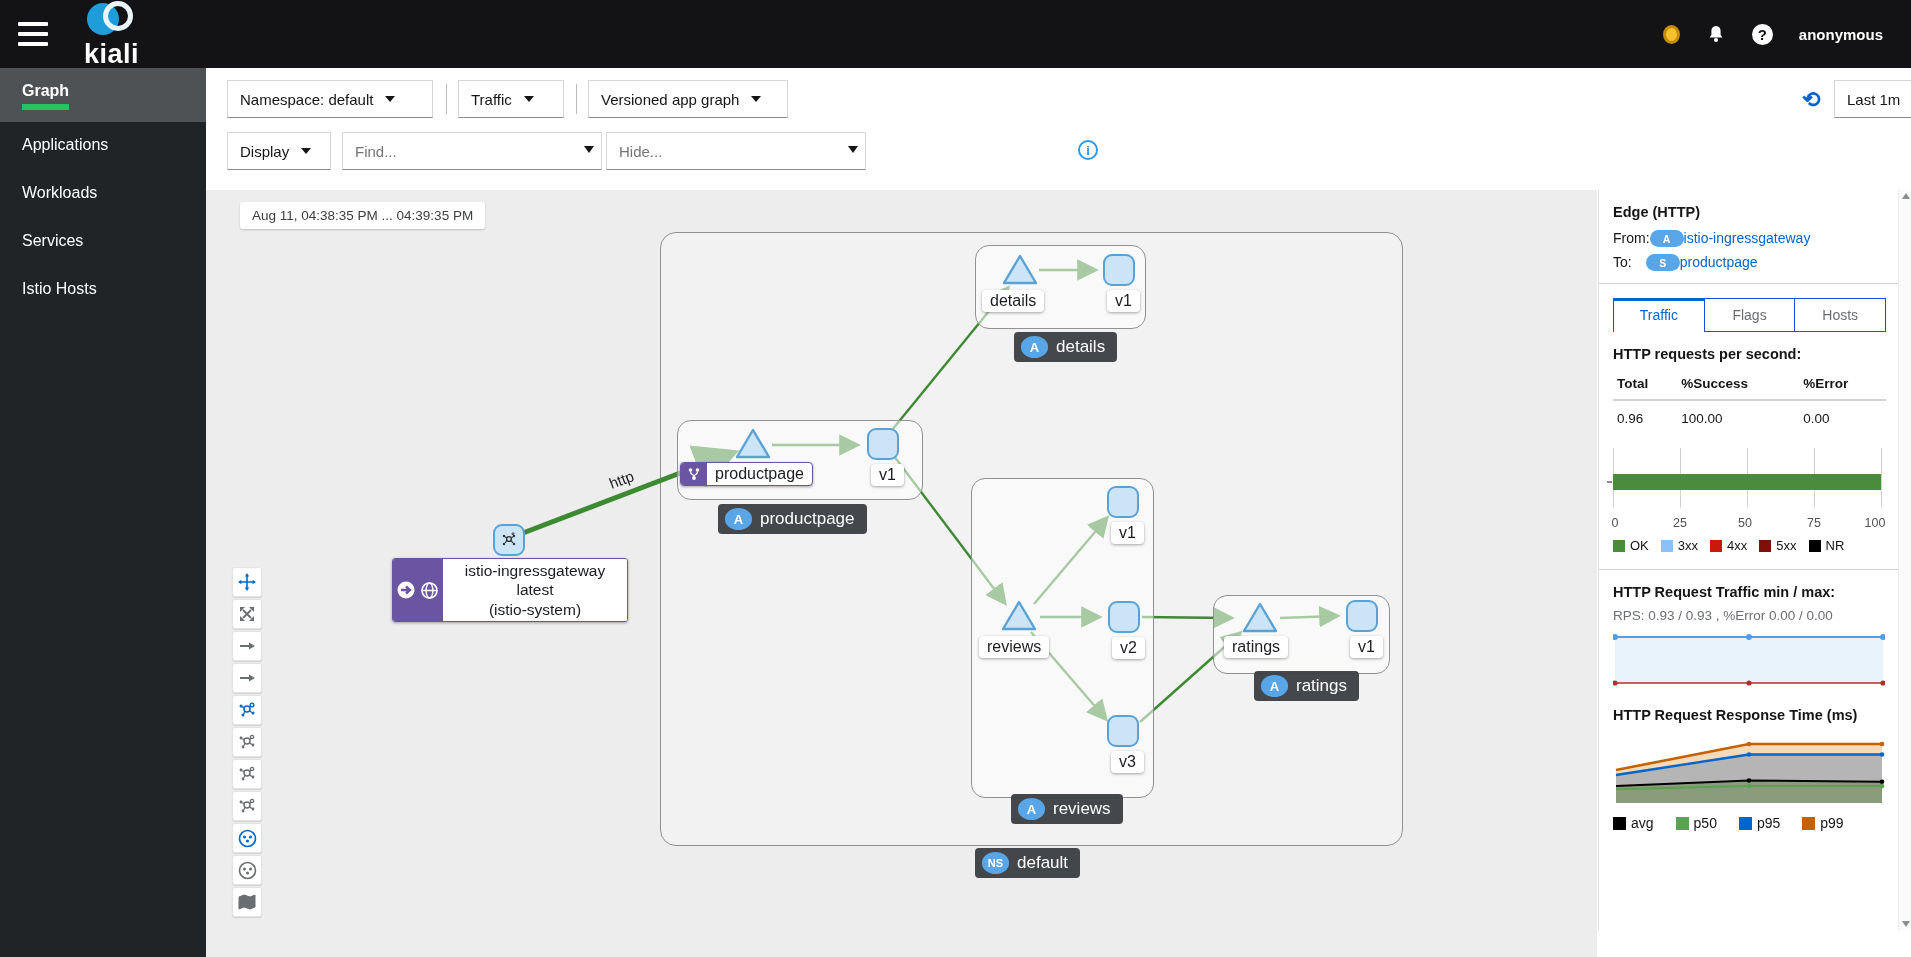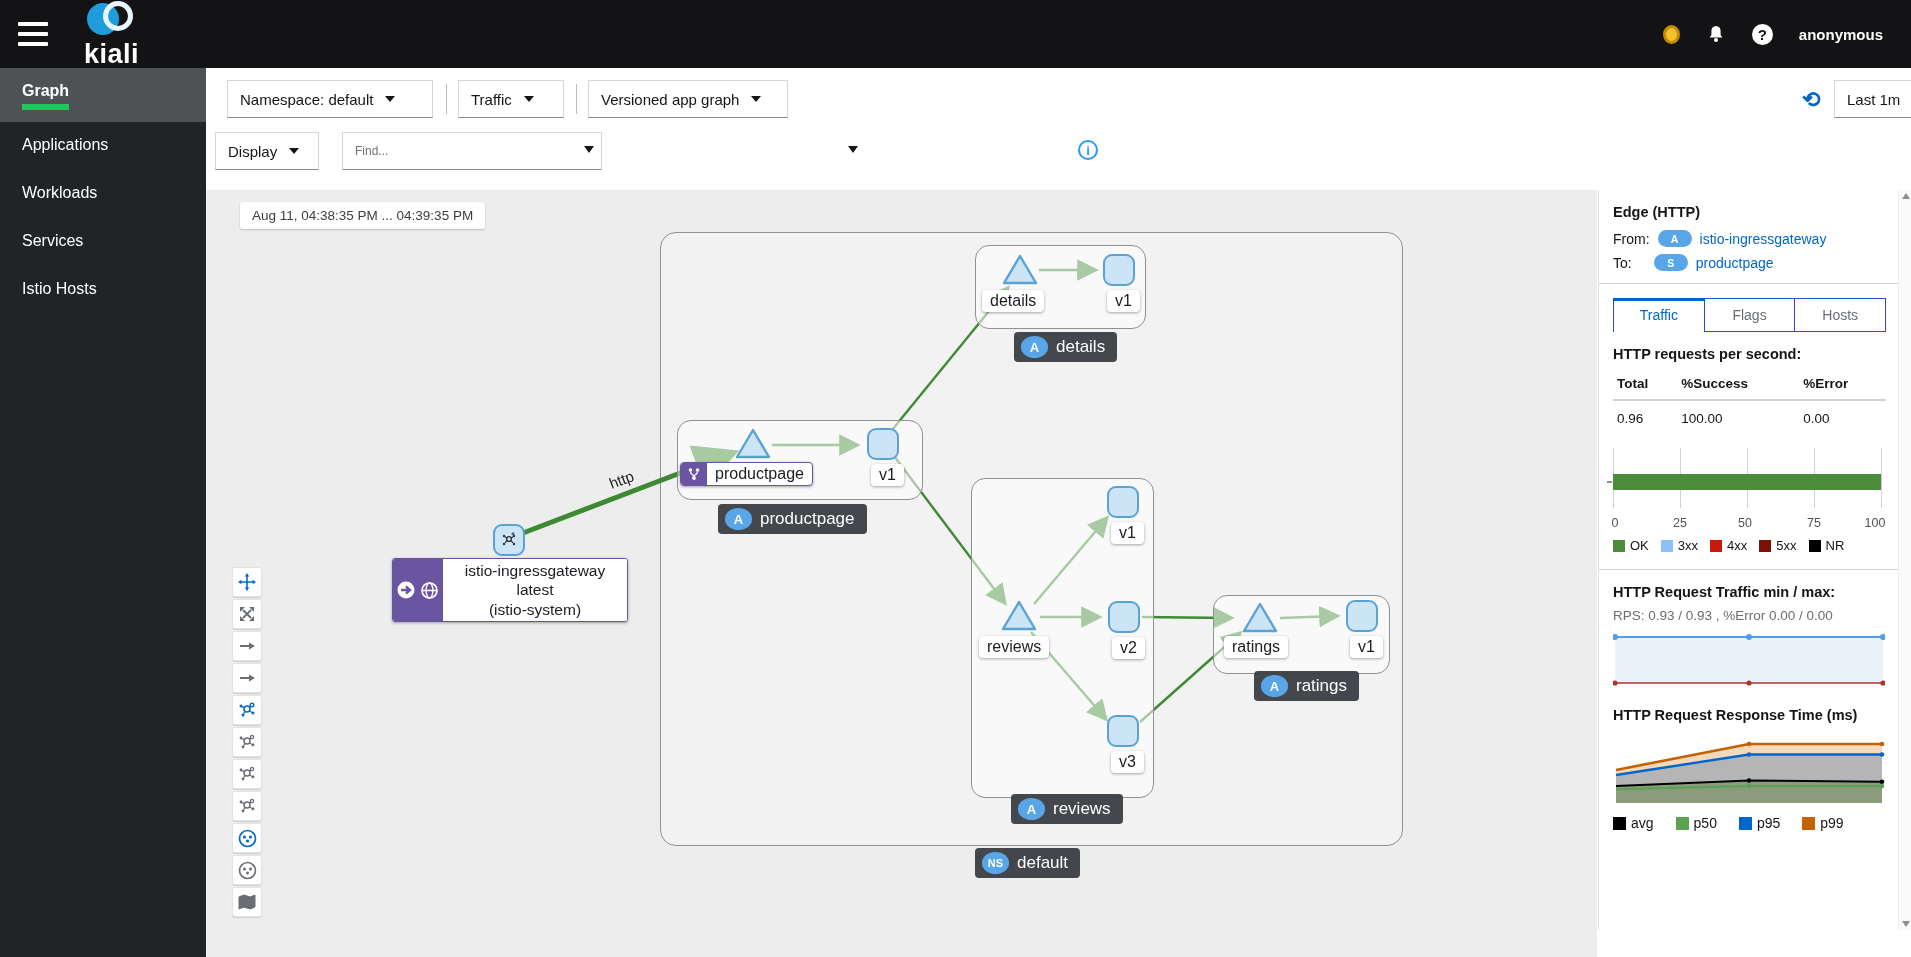--- a/index.html
+++ b/index.html
@@ -27,21 +27,21 @@
   .side-item.active { background:#4f5255; font-weight:bold; }
   .side-item.active .lbl { border-bottom:6px solid #22c55e; }
 
   
   .toolbars { position:absolute; left:206px; top:68px; width:1705px; height:122px; background:#fff; }
   .tb-row1 { position:absolute; left:0; top:12px; width:100%; height:40px; }
   .tb-row2 { position:absolute; left:0; top:64px; width:100%; height:38px; }
   .tb-box { position:absolute; height:38px; border:1px solid #d6d6d6; border-bottom-color:#8a8d90; background:#fff; display:flex; align-items:center; padding:0 12px; font-size:15px; color:#151515; cursor:pointer; }
   .caret { width:0; height:0; border-left:5px solid transparent; border-right:5px solid transparent; border-top:6px solid #151515; margin-left:12px; }
   .vdiv { position:absolute; top:4px; width:1px; height:30px; background:#b8bbbe; }
-  .tb-input { position:absolute; height:38px; border:1px solid #d6d6d6; border-bottom-color:#8a8d90; background:#fff; font-size:12px; color:#6a6e73; padding:0 26px 0 12px; font-family:"Liberation Sans",sans-serif; }
+  .tb-input { position:absolute; height:38px; border:1px solid #d6d6d6; border-bottom-color:#8a8d90; background:#fff; font-size:15px; color:#6a6e73; padding:0 26px 0 12px; font-family:"Liberation Sans",sans-serif; }
   .input-caret { position:absolute; top:14px; width:0; height:0; border-left:5px solid transparent; border-right:5px solid transparent; border-top:7px solid #151515; }
   .hist-icon { position:absolute; left:1596px; top:7px; font-size:22px; color:#0066cc; font-weight:bold; cursor:pointer; }
   .info-icon { position:absolute; left:872px; top:8px; width:20px; height:20px; border-radius:50%; border:2px solid #2b9af3; color:#2b9af3; font-size:13px; font-weight:bold; display:flex; align-items:center;justify-content:center; cursor:pointer;}
 
   
   .graph-area { position:absolute; left:206px; top:190px; width:1391px; height:937px; background:#ededed; overflow:hidden; }
   .stamp { position:absolute; left:34px; top:12px; background:#fff; border-radius:3px; box-shadow:0 1px 2px rgba(0,0,0,.2); padding:6px 12px; font-size:13.5px; color:#3c3f42; }
 
   .grp { position:absolute; border:1.5px solid #8f9193; border-radius:14px; background:rgba(255,255,255,0.55); }
   .ns-rect { position:absolute; left:454px; top:42px; width:743px; height:614px; border:1.5px solid #8f9193; border-radius:16px; background:rgba(255,255,255,0.28); }
@@ -70,21 +70,21 @@
   .mini-tb { position:absolute; left:26px; top:377px; display:flex; flex-direction:column; gap:2px; }
   .mini-btn { width:30px; height:30px; background:#fff; border:1px solid #e3e3e3; border-radius:3px; display:flex; align-items:center; justify-content:center; cursor:pointer; box-shadow:0 1px 1px rgba(0,0,0,.12); }
 
   
   .side-panel { position:absolute; left:1598px; top:190px; width:300px; height:740px; background:#fff; border-left:1px solid #e0e0e0; padding:14px 12px 10px 14px; overflow:hidden; }
   .panel-scroll { position:absolute; left:1898px; top:190px; width:13px; height:740px; background:#fafafa; border-left:1px solid #ececec; }
   .scr-up { position:absolute; top:3px; left:3px; width:0; height:0; border-left:4px solid transparent; border-right:4px solid transparent; border-bottom:6px solid #8a8d90; }
   .scr-dn { position:absolute; bottom:3px; left:3px; width:0; height:0; border-left:4px solid transparent; border-right:4px solid transparent; border-top:6px solid #8a8d90; }
 
   .sp-title { font-size:14.5px; font-weight:bold; color:#151515; margin-bottom:10px; }
-  .sp-row { display:flex; align-items:center; gap:8px; margin-bottom:7px; font-size:14px; color:#151515; }
+  .sp-row { display:flex; align-items:flex-start; margin-bottom:7px; font-size:14px; color:#151515; }
   .sp-row .pill { background:#58a6e8; color:#fff; border-radius:10px; min-width:34px; height:17px; font-size:10.5px; font-weight:bold; display:flex; align-items:center; justify-content:center; }
   .sp-row a { color:#0066cc; text-decoration:none; font-size:14px; cursor:pointer; }
   .sp-hr { border:none; border-top:1px solid #d2d2d2; margin:12px -12px 0 -14px; }
 
   .tabs { display:flex; margin:14px 0 14px 0; }
   .tab { flex:1; text-align:center; font-size:14px; color:#6a6e73; padding:8px 0; border:1px solid #1d4ed8; background:#fff; cursor:pointer; }
   .tab + .tab { border-left:none; }
   .tab.active { color:#0066cc; border-top:3px solid #0066cc; border-bottom:none; padding-top:6px; }
 
   .sec-title { font-size:14.5px; font-weight:bold; color:#151515; margin:10px 0 8px 0; }
@@ -169,26 +169,27 @@
 
     <span class="hist-icon">⟲</span>
     <div class="tb-box" style="left:1628px; width:110px;">
       <span>Last 1m</span>
 
     </div>
 
   </div>
 
   <div class="tb-row2">
-    <div class="tb-box" style="left:9px; width:104px;">
+    <div class="tb-box" style="left:21px; width:104px;">
       <span>Display</span>
       <span class="caret"></span>
     </div>
     <input class="tb-input" style="left: 136px; width: 260px;" placeholder="Find...">
     <span class="input-caret" style="left:378px;"></span>
+    <input class="tb-input" style="left: 400px; width: 260px;" placeholder="Hide...">
     <span class="input-caret" style="left:642px;"></span>
     <div class="info-icon">i</div>
 
   </div>
 </div>
 
 <div class="graph-area">
 
   <div class="stamp">Aug 11, 04:38:35 PM ... 04:39:35 PM</div>
 

